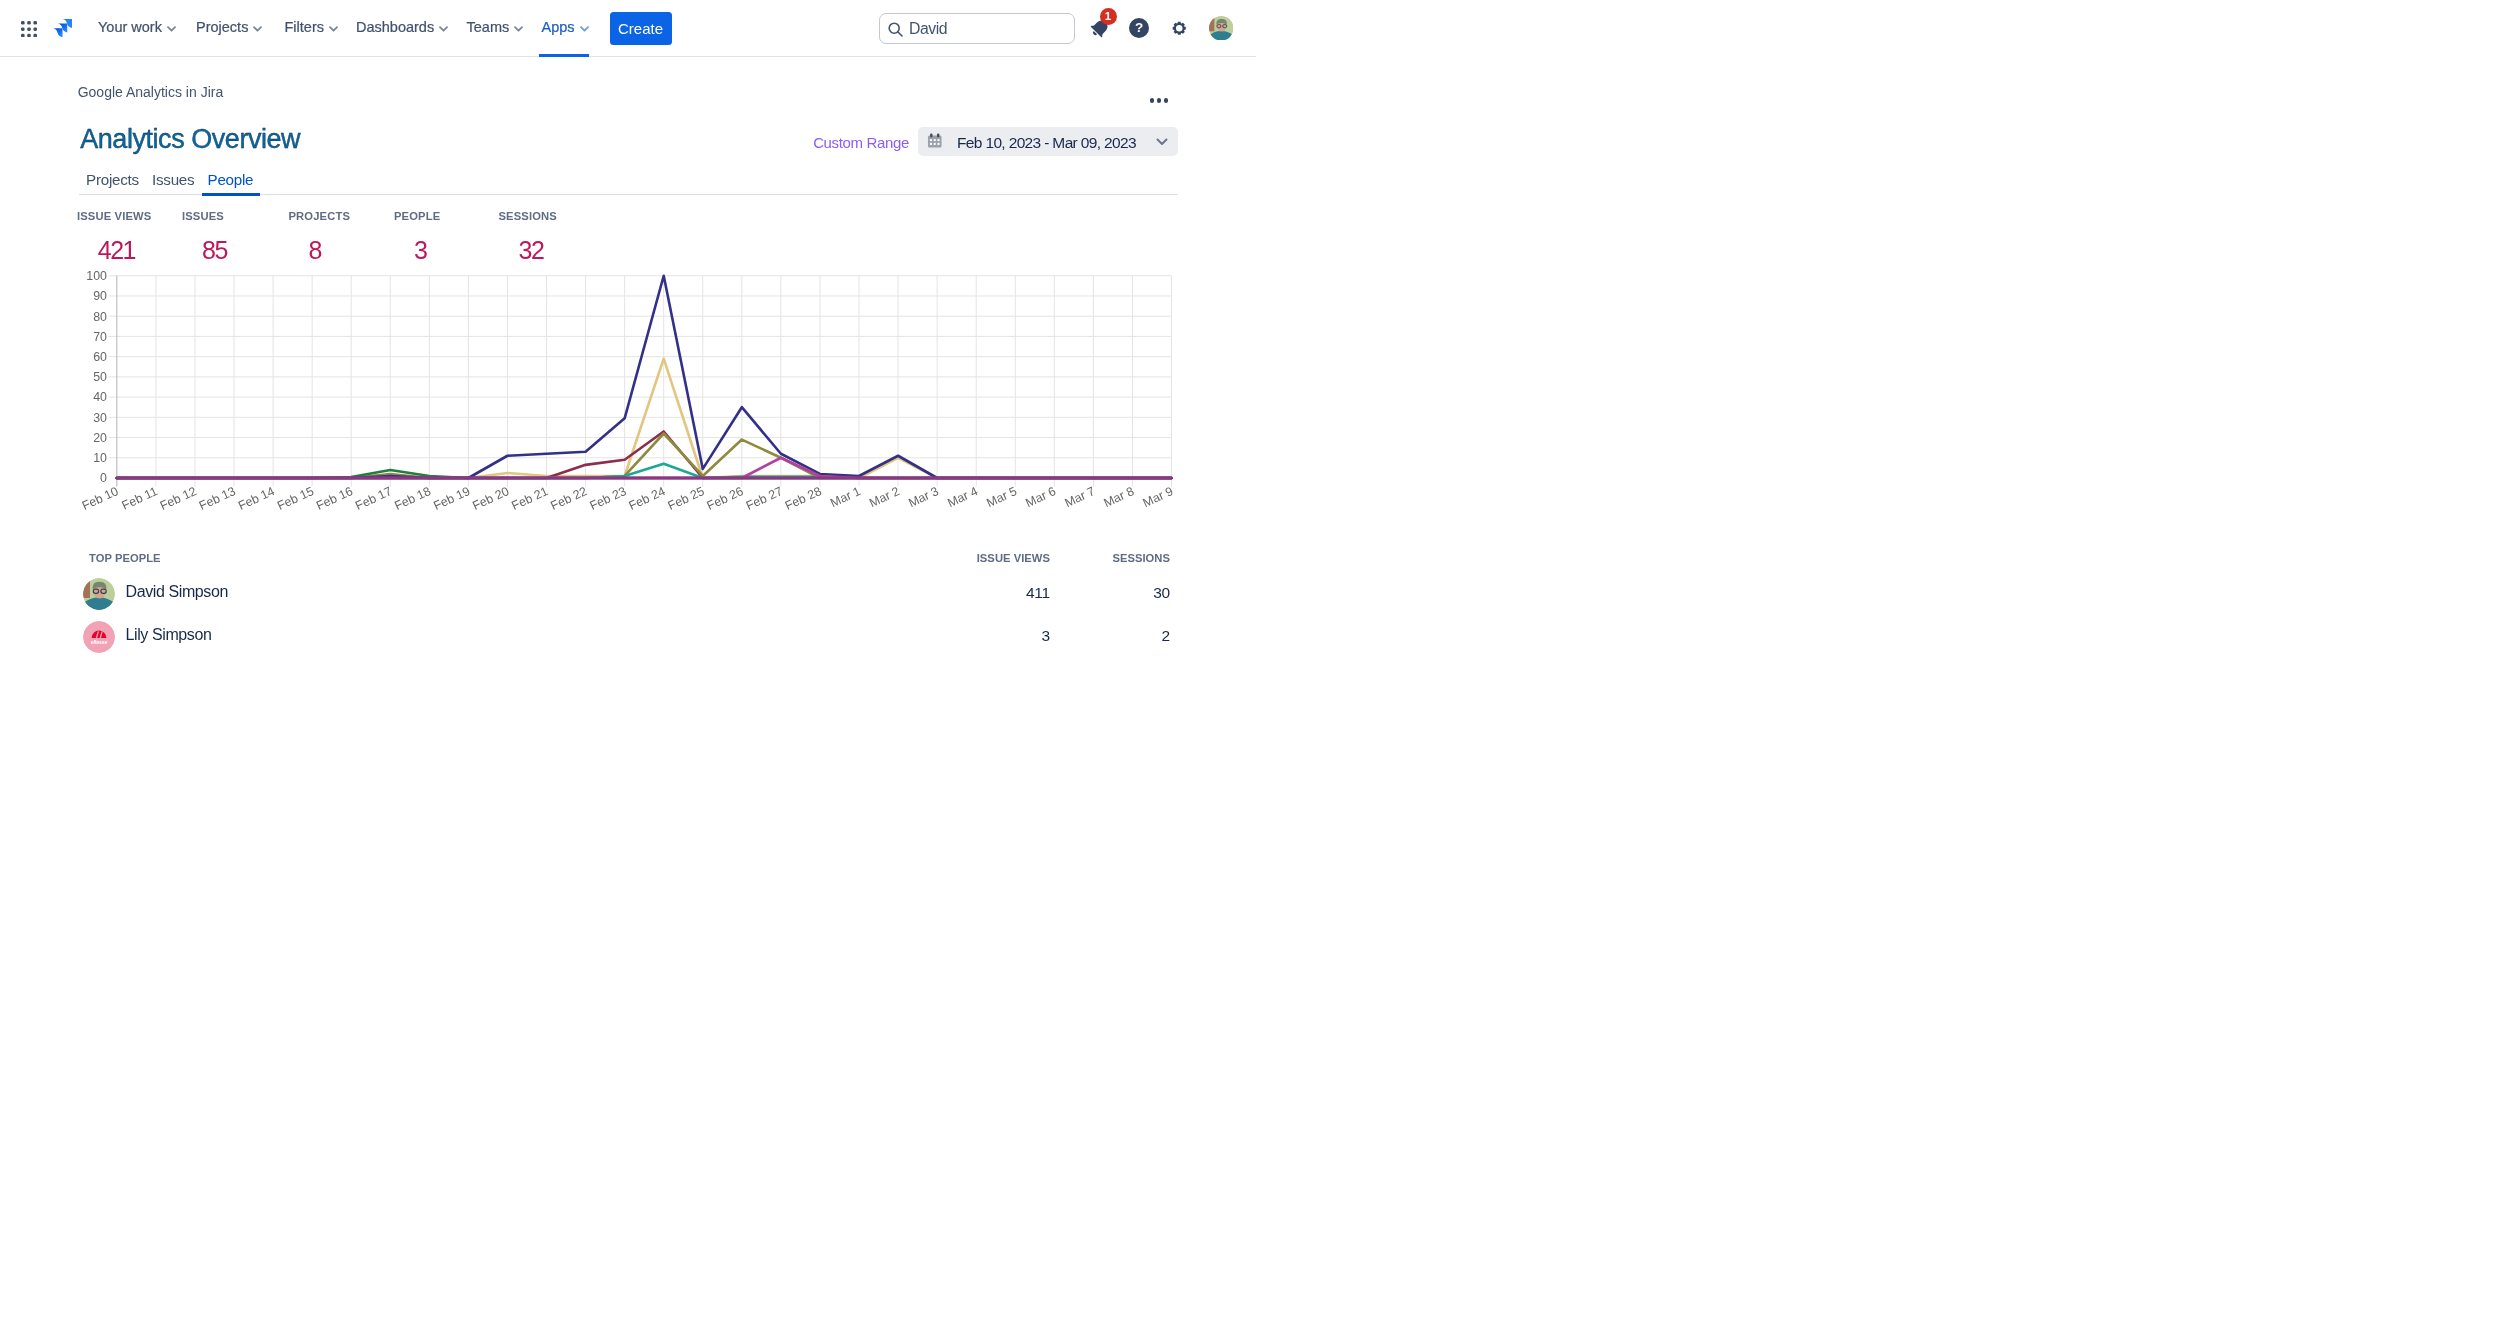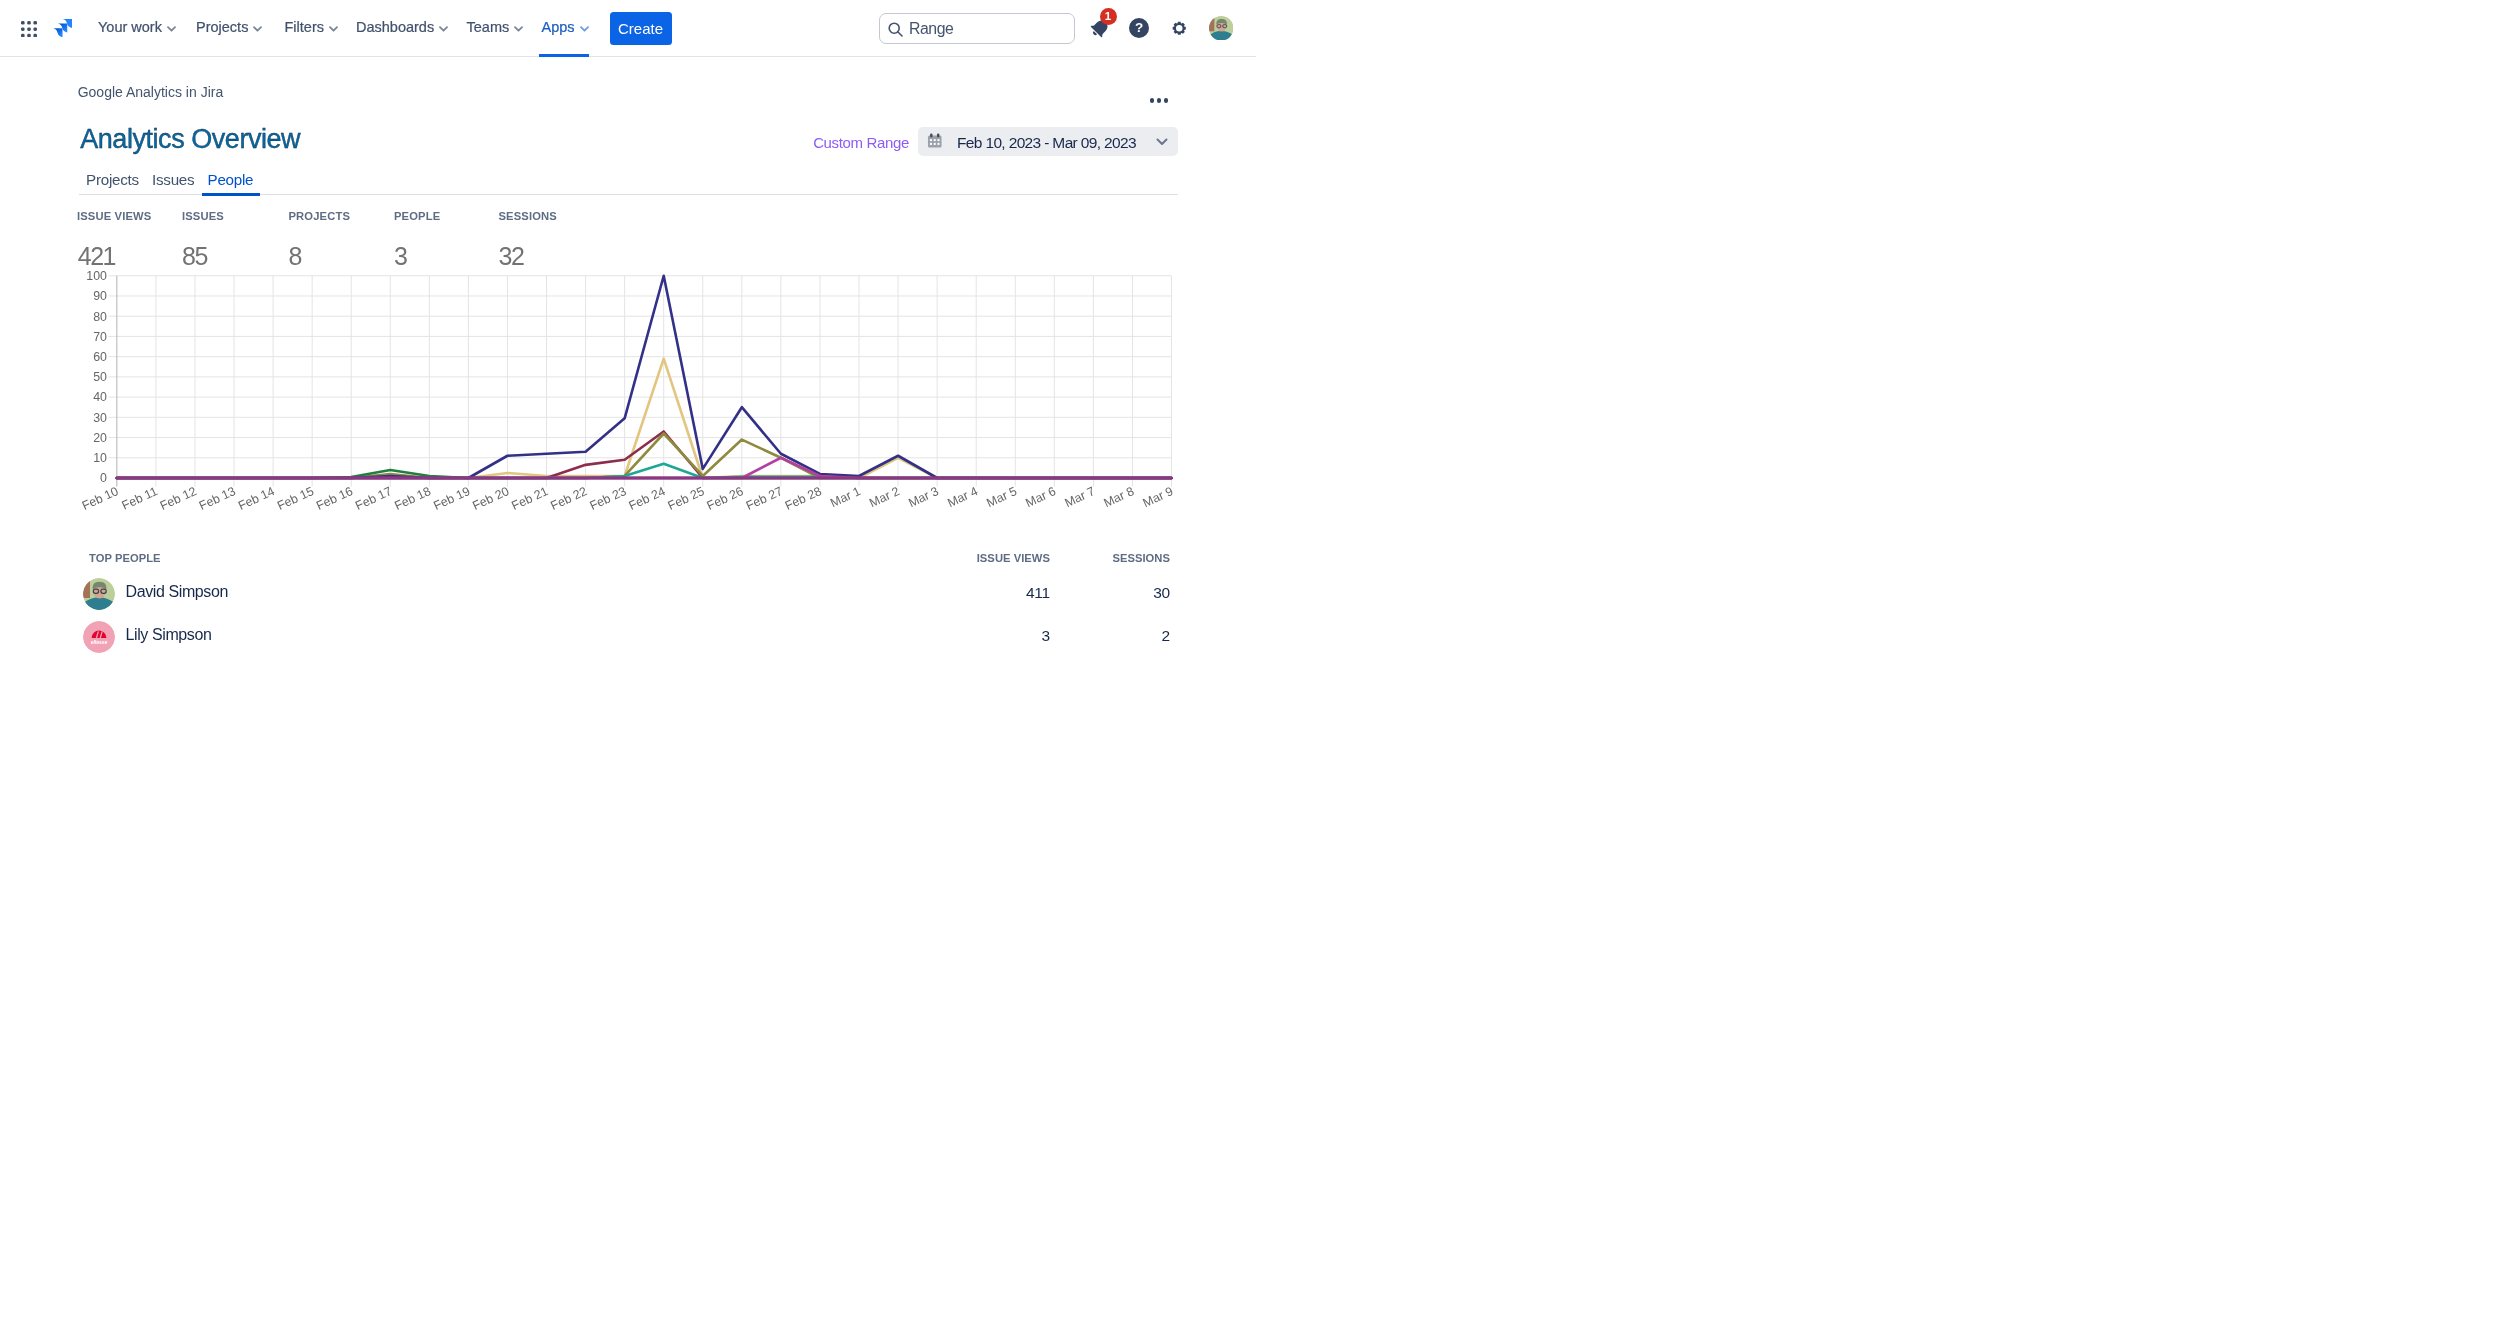--- a/index.html
+++ b/index.html
@@ -20,21 +20,21 @@
 #dots3 { position:absolute; left:1147px; top:88.5px; letter-spacing:0; }
 #dots3 i { display:inline-block; width:4.2px; height:4.2px; border-radius:50%; background:#344563; margin-left:2.8px; }
 h1 { position:absolute; left:80.2px; top:123.8px; font-size:27px; font-weight:500; color:#0369a1; letter-spacing:-0.45px; -webkit-text-stroke:0.38px #17294A; }
 #crange { position:absolute; left:0; top:134px; width:909px; text-align:right; font-size:15px; letter-spacing:-0.35px; color:#8b5cf6; }
 #datebox { position:absolute; left:917.5px; top:126.5px; width:260.5px; height:29.5px; background:#ECEDF0; border-radius:5px; }
 #datetxt { position:absolute; left:39.5px; top:7.4px; font-size:15.5px; letter-spacing:-0.65px; color:#17294A; }
 .tab { position:absolute; top:171.1px; font-size:15.2px; letter-spacing:-0.25px; color:#42526E; }
 #tabrule { position:absolute; left:78.5px; top:193.7px; width:1099px; height:1.6px; background:#DCDFE4; }
 #tabul { position:absolute; left:202px; top:193px; width:58px; height:2.8px; background:#0052CC; }
 .slabel { position:absolute; top:209.5px; font-size:11.2px; font-weight:700; color:#5E6C84; letter-spacing:0.15px; }
-.sval { position:absolute; top:242px; font-size:25px; color:#737373; letter-spacing:-1.5px; }
+.sval { position:absolute; top:236px; font-size:25px; color:#be185d; letter-spacing:-1.5px;margin-left:20px; }
 
 .thead { position:absolute; top:551.5px; font-size:11.2px; font-weight:700; color:#5E6C84; letter-spacing:0.05px; }
 .tr-name { position:absolute; left:125.5px; font-size:16px; letter-spacing:-0.4px; color:#17294A; }
 .tr-val { position:absolute; font-size:15.5px; letter-spacing:-0.2px; color:#17294A; }
 .avatar { position:absolute; left:83px; width:32px; height:32px; border-radius:50%; overflow:hidden; }
 .right-a { text-align:right; }
 </style>
 </head>
 <body>
 
@@ -81,21 +81,21 @@
   <span class="navitem" style="left:541.5px;color:#0B63E5">Apps<svg width="9" height="6" viewBox="0 0 9 6">
         <path d="M1 1.2 L4.5 4.7 L8 1.2" fill="none" stroke="#6E9EE8" stroke-width="1.8" stroke-linecap="round" stroke-linejoin="round"></path>
       </svg></span>
   <div id="appsul"></div>
   <div id="createbtn">Create</div>
   <div id="searchbox">
     <svg class="abs" style="left:8.5px;top:8px" width="16" height="16" viewBox="0 0 16 16">
         <circle cx="6.2" cy="6.2" r="5" fill="none" stroke="#44546F" stroke-width="1.6"></circle>
         <line x1="10" y1="10" x2="14" y2="14" stroke="#44546F" stroke-width="1.6" stroke-linecap="round"></line>
       </svg>
-    <span id="searchtxt">Range</span>
+    <span id="searchtxt">David</span>
   </div>
   <svg class="abs" style="left:1087px;top:16px" width="25" height="25" viewBox="0 0 24 24">
     <g transform="rotate(45 12 12)" fill="#344563">
       <path d="M12 3.6 c-3.5 0 -5.8 2.5 -5.8 6 v3.3 c0 1 -.55 1.9 -1.45 2.6 -.5 .4 -.2 1.2 .4 1.2 h13.7 c.6 0 .9 -.8 .4 -1.2 -.9 -.7 -1.45 -1.6 -1.45 -2.6 V9.6 c0 -3.5 -2.3 -6 -5.8 -6 Z"></path>
       <path d="M9.7 17.6 a2.3 2.3 0 0 0 4.6 0 Z"></path>
     </g>
   </svg>
   <div id="bellbadge">1</div>
   <div id="helpbtn">?</div>
   <svg class="abs" style="left:1169.5px;top:18.5px" width="18.5" height="18.5" viewBox="0 0 24 24">

